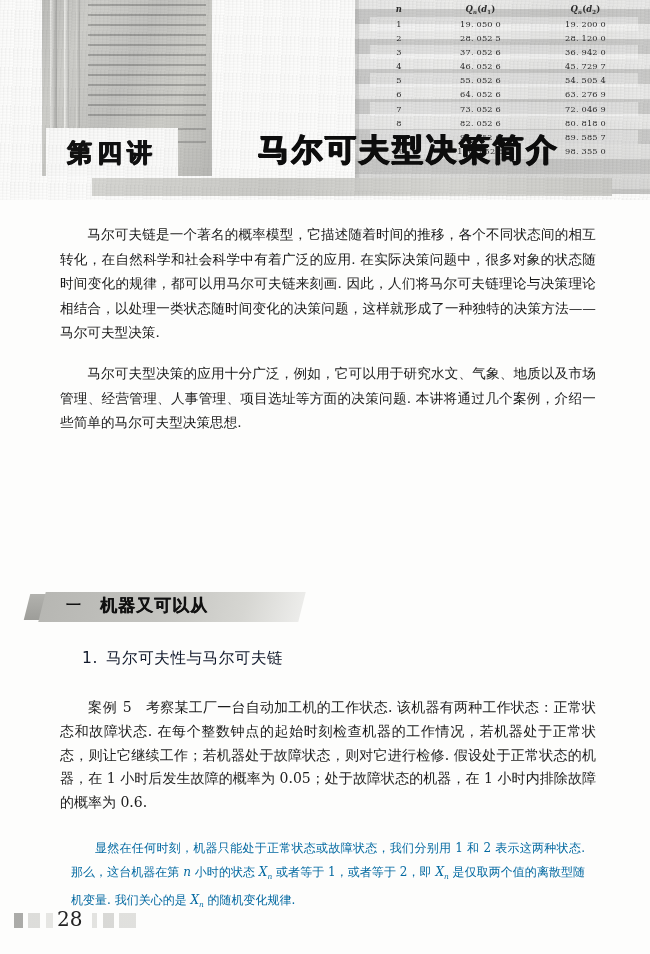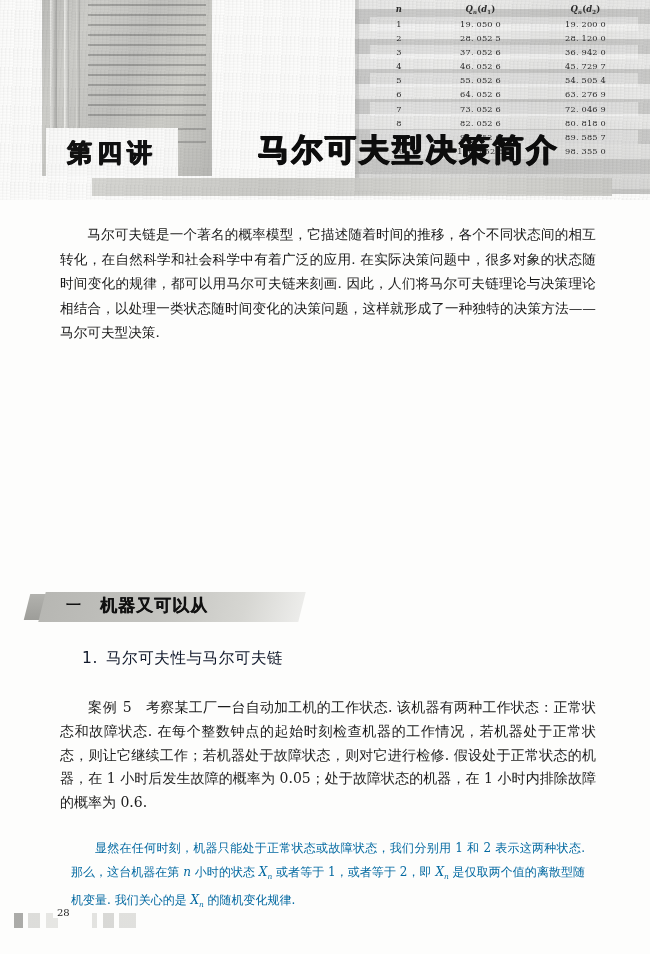--- a/index.html
+++ b/index.html
@@ -260,21 +260,21 @@
         #dcdcd9 4px 9px,
         rgba(255,255,255,0) 9px 15px,
         #cfcfcc 15px 26px,
         rgba(255,255,255,0) 26px 31px,
         #d9d9d6 31px 44px);
     opacity: .8;
   }
   .page-number {
     position: absolute; left: 53px; top: 2px;
     font-family: "DejaVu Serif", "Liberation Serif", serif;
-    font-size: 10px;
+    font-size: 20px;
     color: #222;
     z-index: 3;
     background: #fdfdfc;
     padding: 0 4px;
   }
 </style>
 </head>
 <body>
 
 <div class="header-banner">
@@ -357,20 +357,21 @@
     <span class="lecture-label">第四讲</span>
   </div>
 
   <div class="chapter-title">马尔可夫型决策简介</div>
 
   <div class="scan-grain"></div>
 </div>
 
 <div class="content">
   <p class="body">马尔可夫链是一个著名的概率模型，它描述随着时间的推移，各个不同状态间的相互转化，在自然科学和社会科学中有着广泛的应用. 在实际决策问题中，很多对象的状态随时间变化的规律，都可以用马尔可夫链来刻画. 因此，人们将马尔可夫链理论与决策理论相结合，以处理一类状态随时间变化的决策问题，这样就形成了一种独特的决策方法——马尔可夫型决策.</p>
+  <p class="body">马尔可夫型决策的应用十分广泛，例如，它可以用于研究水文、气象、地质以及市场管理、经营管理、人事管理、项目选址等方面的决策问题. 本讲将通过几个案例，介绍一些简单的马尔可夫型决策思想.</p>
 </div>
 
 <div class="section-heading">
   <div class="bar-tab"></div>
   <div class="bar-bg"></div>
   <span class="sec-num">一</span>
   <span class="sec-title">机器又可以从</span>
 </div>
 
 <div class="subsection">

